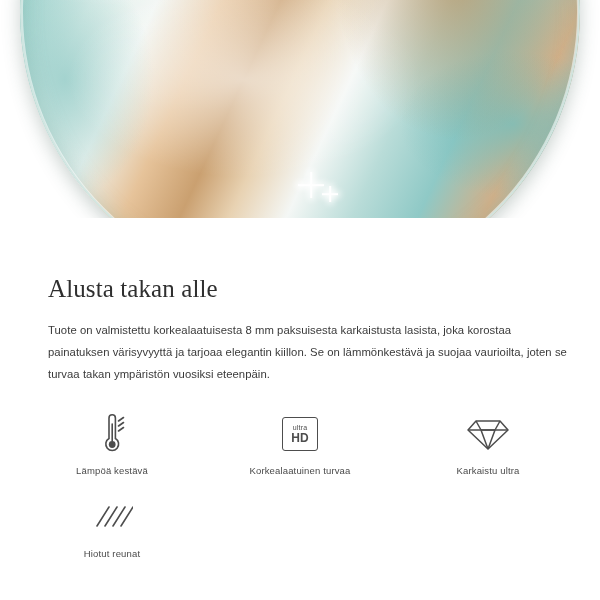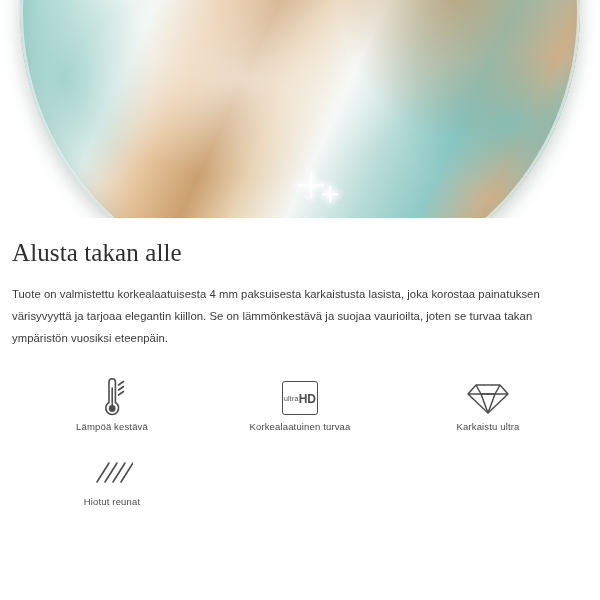--- a/index.html
+++ b/index.html
@@ -109,21 +109,22 @@
     transform: translate(-50%, -50%);
     box-shadow: 0 0 6px 2px rgba(255,255,255,0.9);
   }
   .sparkle.s1 { left: 298px; top: 172px; }
   .sparkle.s2 { left: 322px; top: 186px; width: 16px; height: 16px; }
   .sparkle.s2:before { width: 16px; }
   .sparkle.s2:after { height: 16px; }
 
   
   .content {
-    padding: 18px 32px 0 12px;
+    padding: 18px 32px 0 48px;
+    margin-top: 36px;
   }
   .headline {
     font-family: "Liberation Serif", serif;
     font-size: 25px;
     line-height: 1.32;
     color: #2f2f2f;
     font-weight: 400;
     letter-spacing: 0.1px;
     margin: 0 0 14px 0;
   }
@@ -153,33 +154,34 @@
     align-items: center;
     justify-content: flex-start;
   }
   .feature-icon {
     height: 46px;
     display: flex;
     align-items: center;
     justify-content: center;
   }
   .feature-label {
+    margin-top: 8px;
     font-size: 9.5px;
     color: #4a4a4a;
     text-align: center;
     letter-spacing: 0.15px;
   }
   .icon-svg { display: block; }
   .ultrahd-box {
     width: 34px;
     height: 32px;
     border: 1.6px solid #4d4d4d;
     border-radius: 3px;
     display: flex;
-    flex-direction: row;
+    flex-direction: column;
     align-items: center;
     justify-content: center;
     line-height: 1;
   }
   .ultrahd-box .t1 {
     font-size: 7px;
     color: #4d4d4d;
     letter-spacing: 0.2px;
   }
   .ultrahd-box .t2 {
@@ -199,21 +201,21 @@
       <div class="plate-rim"></div>
     </div>
     <div class="sparkle s1"></div>
     <div class="sparkle s2"></div>
   </div>
 
   <div class="content">
     <h1 class="headline">
       <span>Alusta takan alle</span>
     </h1>
-    <p class="body-copy">Tuote on valmistettu korkealaatuisesta 4 mm paksuisesta karkaistusta lasista, joka korostaa painatuksen värisyvyyttä ja tarjoaa elegantin kiillon. Se on lämmönkestävä ja suojaa vaurioilta, joten se turvaa takan ympäristön vuosiksi eteenpäin.</p>
+    <p class="body-copy">Tuote on valmistettu korkealaatuisesta 8 mm paksuisesta karkaistusta lasista, joka korostaa painatuksen värisyvyyttä ja tarjoaa elegantin kiillon. Se on lämmönkestävä ja suojaa vaurioilta, joten se turvaa takan ympäristön vuosiksi eteenpäin.</p>
   </div>
 
   <div class="features">
 
     <div class="feature">
       <div class="feature-icon">
         <svg class="icon-svg" width="40" height="44" viewBox="0 0 40 44" fill="none" stroke="#4d4d4d" stroke-width="1.6" stroke-linecap="round">
           <path d="M17 6a3.2 3.2 0 0 1 6.4 0v20.5a6.4 6.4 0 1 1-6.4 0z"></path>
           <line x1="20.2" y1="12" x2="20.2" y2="29"></line>
           <circle cx="20.2" cy="32.5" r="3.4" fill="#4d4d4d" stroke="none"></circle>

